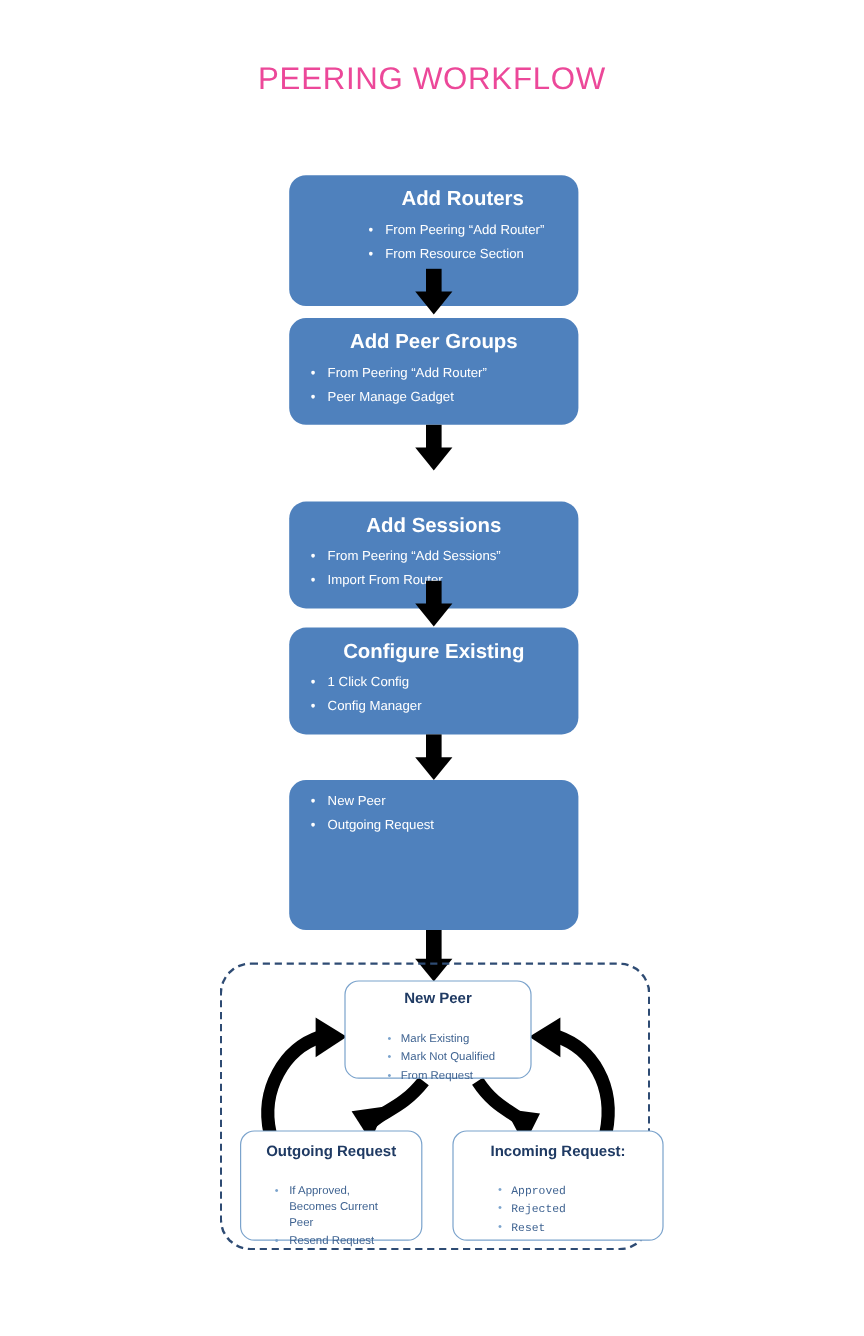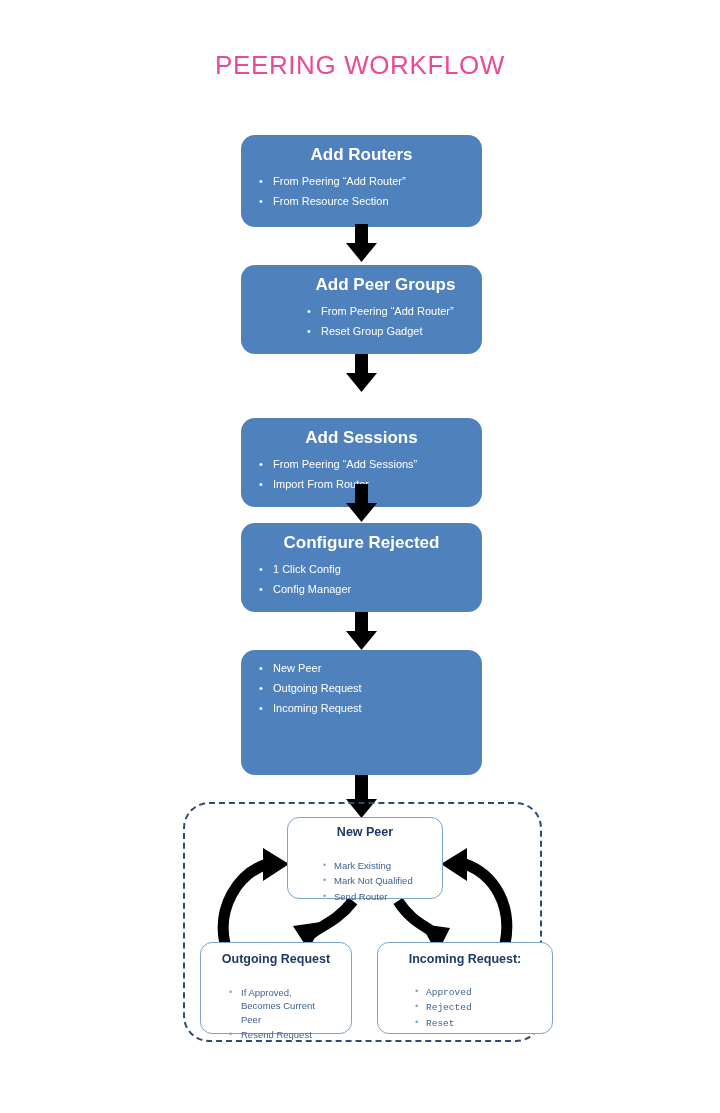--- a/index.html
+++ b/index.html
@@ -165,40 +165,40 @@
     height: 240px;
     z-index: 2;
     overflow: visible;
   }
 </style>
 </head>
 <body>
 
 <div id="page-title">PEERING WORKFLOW</div>
 
-<div class="step-box" id="step-1" style="top:135px;height:92px;">
+<div class="step-box" id="step-1" style="top:146px;height:109px;padding-left:48px;">
   <div class="step-title">Add Routers</div>
   <ul class="step-list">
     <li>From  Peering “Add Router”</li>
     <li>From Resource Section</li>
   </ul>
 </div>
 
 <svg class="connector" width="720" height="1113" style="pointer-events:none;">
   <g fill="#000000">
     <rect x="355" y="224" width="13" height="22"></rect>
     <polygon points="346,243 377,243 361.5,262"></polygon>
   </g>
 </svg>
 
-<div class="step-box" id="step-2" style="top:265px;height:89px;padding-left:48px;">
+<div class="step-box" id="step-2" style="top:265px;height:89px;">
   <div class="step-title">Add Peer Groups</div>
   <ul class="step-list">
     <li>From  Peering “Add Router”</li>
-    <li>Reset Group Gadget</li>
+    <li>Peer Manage Gadget</li>
   </ul>
 </div>
 
 <svg class="connector" width="720" height="1113" style="pointer-events:none;">
   <g fill="#000000">
     <rect x="355" y="354" width="13" height="22"></rect>
     <polygon points="346,373 377,373 361.5,392"></polygon>
   </g>
 </svg>
 
@@ -211,39 +211,38 @@
 </div>
 
 <svg class="connector" width="720" height="1113" style="pointer-events:none;">
   <g fill="#000000">
     <rect x="355" y="484" width="13" height="22"></rect>
     <polygon points="346,503 377,503 361.5,522"></polygon>
   </g>
 </svg>
 
 <div class="step-box" id="step-4" style="top:523px;height:89px;">
-  <div class="step-title">Configure Rejected</div>
+  <div class="step-title">Configure Existing</div>
   <ul class="step-list">
     <li>1 Click Config</li>
     <li>Config Manager</li>
   </ul>
 </div>
 
 <svg class="connector" width="720" height="1113" style="pointer-events:none;">
   <g fill="#000000">
     <rect x="355" y="612" width="13" height="22"></rect>
     <polygon points="346,631 377,631 361.5,650"></polygon>
   </g>
 </svg>
 
 <div class="step-box" id="step-5" style="top:650px;height:125px;">
   <ul class="step-list">
     <li>New Peer</li>
     <li>Outgoing Request</li>
-    <li>Incoming Request</li>
   </ul>
 </div>
 
 <svg class="connector" width="720" height="1113" style="pointer-events:none;">
   <g fill="#000000">
     <rect x="355" y="775" width="13" height="27"></rect>
     <polygon points="346,799 377,799 361.5,818"></polygon>
   </g>
 </svg>
 
@@ -270,21 +269,21 @@
       <path d="M 320 140 C 328 100, 308 70, 280 60" stroke="#000000" stroke-width="11" fill="none" stroke-linecap="butt"></path>
       <polygon points="282,44 256,60 282,77" fill="#000000"></polygon>
     </g>
   </svg>
 
   <div class="sub-box" id="box-new-peer">
     <div class="sub-title">New Peer</div>
     <ul class="sub-list">
       <li>Mark Existing</li>
       <li>Mark Not Qualified</li>
-      <li>Send Router</li>
+      <li>From Request</li>
     </ul>
   </div>
 
   <div class="sub-box" id="box-outgoing">
     <div class="sub-title">Outgoing Request</div>
     <ul class="sub-list">
       <li>If Approved, Becomes Current Peer</li>
       <li>Resend Request</li>
     </ul>
   </div>

